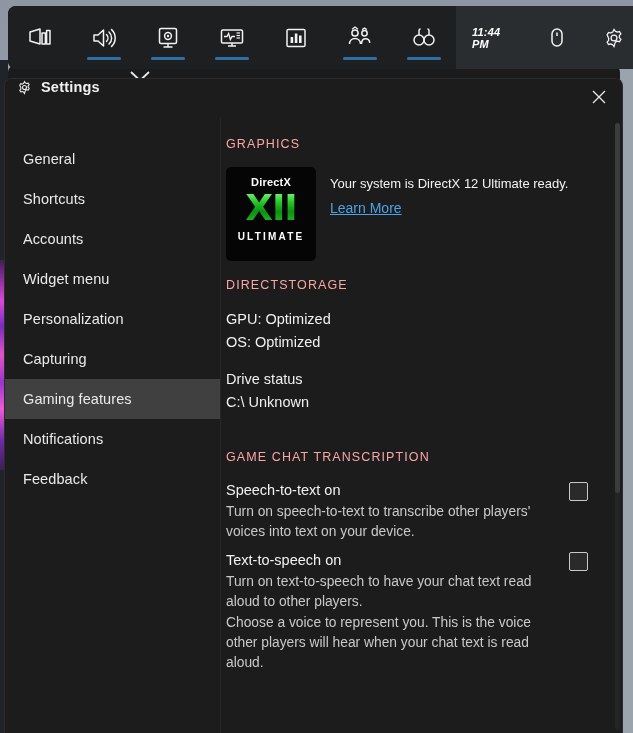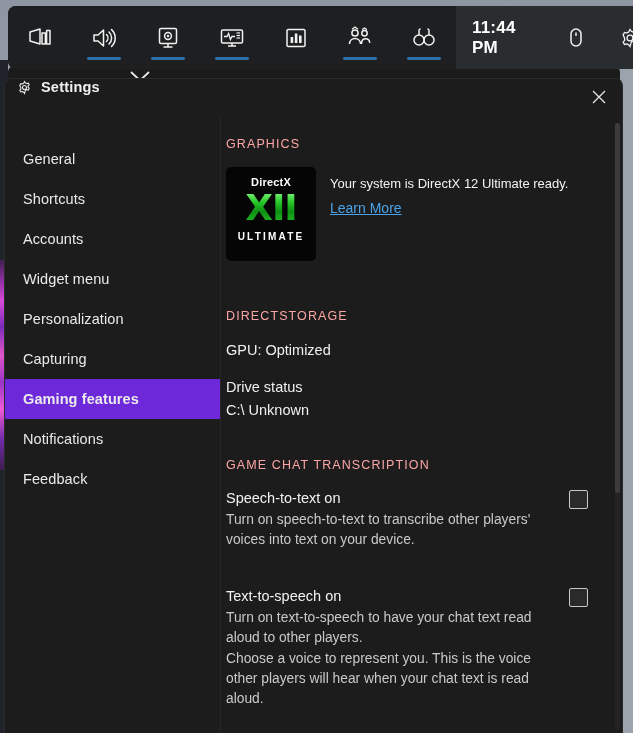--- a/index.html
+++ b/index.html
@@ -71,22 +71,22 @@
     display: flex; align-items: center; justify-content: center;
     color: #f2f2f2;
   }
   .gb-btn svg { display: block; }
   .gb-btn .underline {
     position: absolute; bottom: 9px; left: 50%; transform: translateX(-50%);
     width: 34px; height: 3px; background: #2f6fa8; border-radius: 2px;
   }
   .gb-clock {
     display: flex; align-items: center; justify-content: center;
-    color: #ffffff; font-size: 17px; font-weight: 600;
-    padding: 0 14px 0 16px; letter-spacing: .2px;
+    color: #ffffff; font-size: 11px; font-weight: 600;
+    padding: 0 14px 0 16px; letter-spacing: .2px; font-style: italic;
   }
 
   
   .settings {
     position: absolute; left: 4px; top: 78px; width: 619px; height: 655px;
     background: #1c1c1c;
     border-radius: 8px 8px 0 0;
     border: 1px solid #2b2b2b;
     border-bottom: none;
     overflow: hidden;
@@ -114,21 +114,21 @@
     background: #1c1c1c;
     border-right: 1px solid #262626;
     padding-top: 22px;
   }
   .nav-item {
     height: 40px; display: flex; align-items: center;
     padding-left: 18px;
     color: #eaeaea; font-size: 14.5px;
     letter-spacing: .1px;
   }
-  .nav-item.selected { background: #6d28d9; font-weight: bold; }
+  .nav-item.selected { background: #404040; }
 
   
   .content {
     position: relative;
     flex: 1;
     background: #1c1c1c;
     padding: 0 0 0 0;
     overflow: hidden;
   }
   .content-inner { padding: 20px 24px 0 5px; }
@@ -157,21 +157,21 @@
     font-family: "DejaVu Sans", sans-serif;
   }
   .dx-logo .dx-bottom {
     color: #ffffff; font-size: 10px; font-weight: 700;
     letter-spacing: 2.2px; margin-top: 5px;
   }
   .gfx-text { padding-top: 6px; }
   .gfx-status { color: #f2f2f2; font-size: 13px; line-height: 21px; max-width: 240px; }
   .gfx-link { color: #4aa3e8; font-size: 14px; margin-top: 6px; display: inline-block; }
 
-  .ds-block { margin-top: 48px; }
+  .ds-block { margin-top: 17px; }
   .ds-line { color: #f0f0f0; font-size: 14.5px; line-height: 23px; }
   .ds-sub { margin-top: 14px; }
 
   .gct-block { margin-top: 36px; }
   .setting-row { position: relative; padding-right: 46px; }
   .setting-label { color: #f2f2f2; font-size: 14.5px; line-height: 21px; }
   .setting-desc { color: #c9c9c9; font-size: 13.8px; line-height: 20px; margin-top: 1px; }
   .checkbox {
     position: absolute; right: 10px; top: 2px;
     width: 19px; height: 19px;
@@ -364,36 +364,37 @@
             </div>
             <div class="gfx-text">
               <div class="gfx-status">Your system is DirectX 12 Ultimate ready.</div>
               <a class="gfx-link" href="#">Learn More</a>
             </div>
           </div>
 
           <div class="ds-block">
             <div class="section-head">DIRECTSTORAGE</div>
             <div class="ds-line">GPU: Optimized</div>
+            <div class="ds-line">OS: Optimized</div>
             <div class="ds-sub">
               <div class="ds-line">Drive status</div>
               <div class="ds-line">C:\ Unknown</div>
             </div>
           </div>
 
           <div class="gct-block">
             <div class="section-head">GAME CHAT TRANSCRIPTION</div>
 
             <div class="setting-row">
               <div class="setting-label">Speech-to-text on</div>
               <div class="setting-desc">Turn on speech-to-text to transcribe other players' voices into text on your device.</div>
               <div class="checkbox"></div>
             </div>
 
-            <div class="setting-row" style="margin-top:36px;">
+            <div class="setting-row" style="margin-top:8px;">
               <div class="setting-label">Text-to-speech on</div>
               <div class="setting-desc">Turn on text-to-speech to have your chat text read aloud to other players.</div>
               <div class="setting-desc">Choose a voice to represent you. This is the voice other players will hear when your chat text is read aloud.</div>
               <div class="checkbox"></div>
             </div>
 
           </div>
 
         </div>
         <div class="scrollbar-track"></div>

